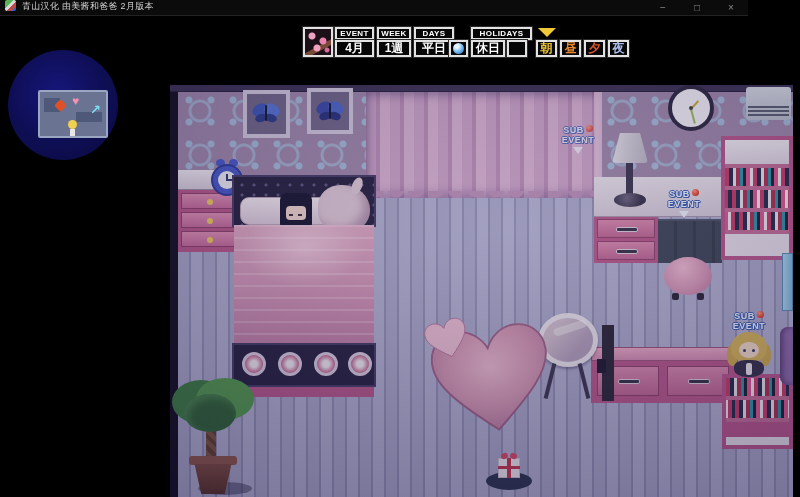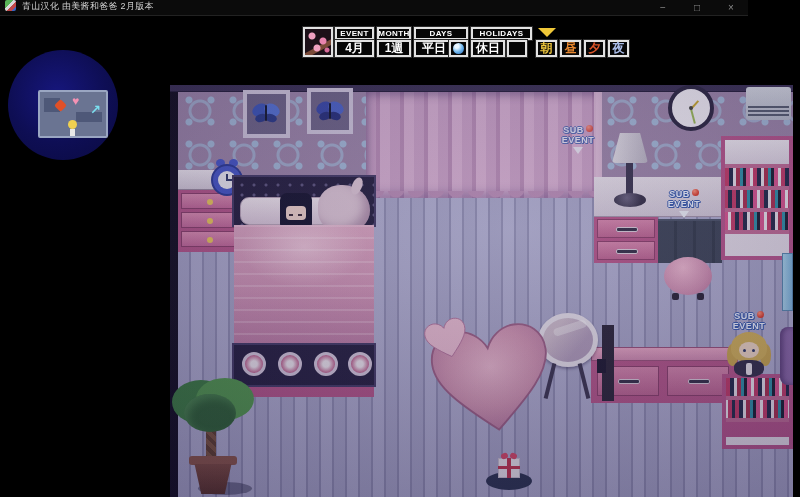--- a/index.html
+++ b/index.html
@@ -303,24 +303,24 @@
 
 
     <div>
       <div class="hud-box" style="left:303px;top:11px;width:30px;height:30px;padding:0">
           <div class="calart"></div>
         </div>
 
       <div class="hud-box hud-label" style="left:335px;top:11px;width:39px;height:13px">EVENT</div>
       <div class="hud-box hud-val" style="left:335px;top:24px;width:39px;height:17px">4月</div>
 
-      <div class="hud-box hud-label" style="left:377px;top:11px;width:34px;height:13px">MONTH</div>
+      <div class="hud-box hud-label" style="left:377px;top:11px;width:34px;height:13px">WEEK</div>
       <div class="hud-box hud-val" style="left:377px;top:24px;width:34px;height:17px">1週</div>
 
-      <div class="hud-box hud-label" style="left:414px;top:11px;width:54px;height:13px">DAYS</div>
+      <div class="hud-box hud-label" style="left:414px;top:11px;width:40px;height:13px">DAYS</div>
       <div class="hud-box hud-val" style="left:414px;top:24px;width:40px;height:17px">平日</div>
       <div class="hud-box" style="left:449px;top:24px;width:19px;height:17px">
           <div class="sphere"></div>
         </div>
 
       <div class="hud-box hud-label" style="left:471px;top:11px;width:61px;height:13px">HOLIDAYS</div>
       <div class="hud-box hud-val" style="left:471px;top:24px;width:34px;height:17px">休日</div>
       <div class="hud-box" style="left:507px;top:24px;width:20px;height:17px"></div>
 
       <div class="tri-down" style="left:538px;top:12px"></div>

